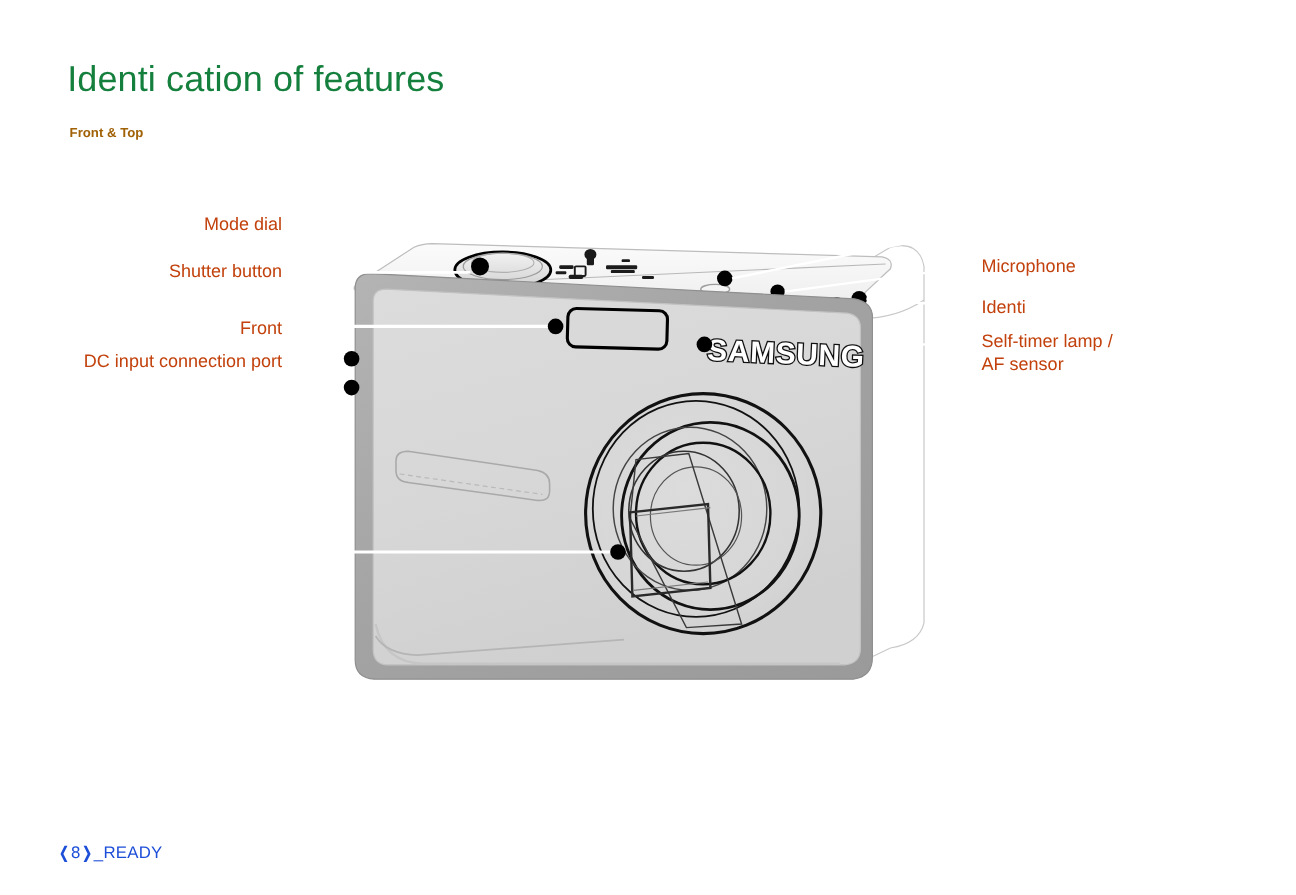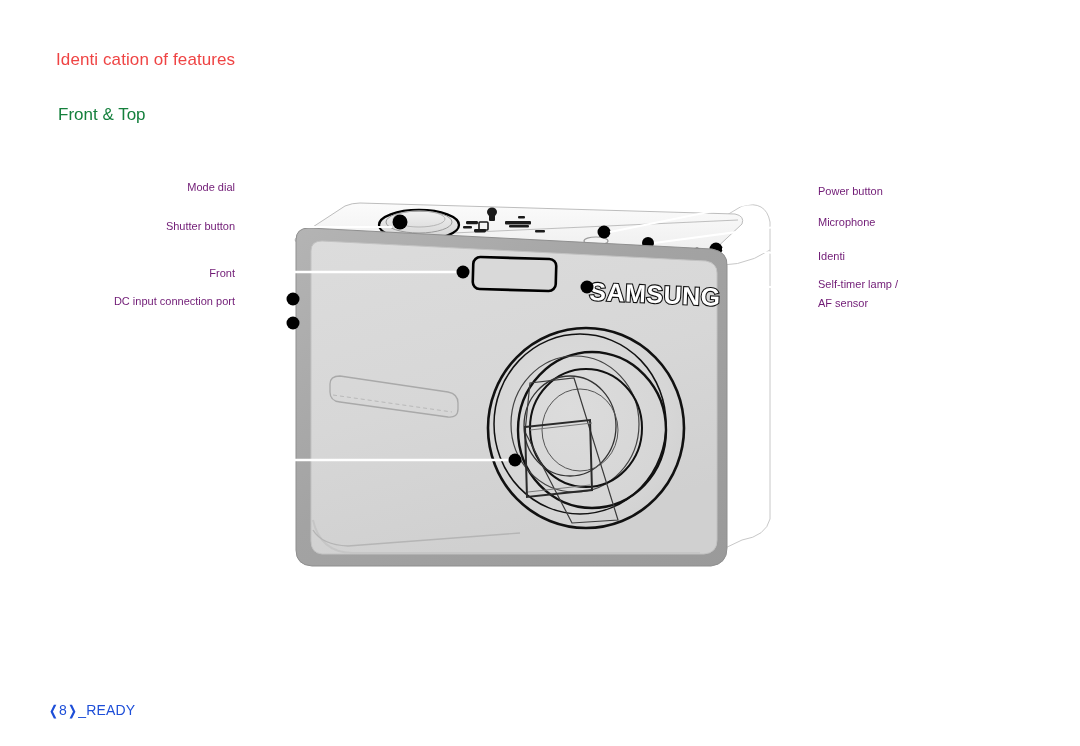--- a/index.html
+++ b/index.html
@@ -19,42 +19,42 @@
   .page {
     position: absolute;
     inset: 0;
   }
 
   
   .page-title {
     position: absolute;
     left: 56px;
     top: 50px;
-    font-size: 17px;
+    font-size: 30px;
     font-weight: 400;
-    color: #ef4444;
+    color: #15803d;
     letter-spacing: 0.1px;
     white-space: pre;
   }
   .section-subtitle {
     position: absolute;
     left: 58px;
     top: 105px;
-    font-size: 17px;
-    font-weight: 400;
-    color: #15803d;
+    font-size: 11px;
+    font-weight: 700;
+    color: #a16207;
     white-space: pre;
   }
 
   
   .callout {
     position: absolute;
-    font-size: 11px;
+    font-size: 15px;
     line-height: 19px;
-    color: #701a75;
+    color: #c2410c;
     white-space: pre-line;
   }
   .callout.left  { text-align: right; }
   .callout.right { text-align: left; }
 
   
   .footer {
     position: absolute;
     left: 48px;
     top: 702px;
@@ -226,21 +226,20 @@
   <div class="callout left" style="left:60px;  top:178px; width:175px;">Mode dial</div>
 
   <div class="callout left" style="left:60px;  top:217px; width:175px;">Shutter button</div>
 
   <div class="callout left" style="left:60px;  top:264px; width:175px;">Front</div>
 
   <div class="callout left" style="left:40px;  top:292px; width:195px;">DC input connection port</div>
 
 
 
-  <div class="callout right" style="left:818px; top:182px; width:220px;">Power button</div>
 
   <div class="callout right" style="left:818px; top:213px; width:220px;">Microphone</div>
 
   <div class="callout right" style="left:818px; top:247px; width:220px;">Identi</div>
 
   <div class="callout right" style="left:818px; top:275px; width:220px;">Self-timer lamp /
 AF sensor</div>
 
   <div class="footer"><span class="brk">❬</span><span>8</span><span class="brk">❭</span><span>_READY</span></div>
 

